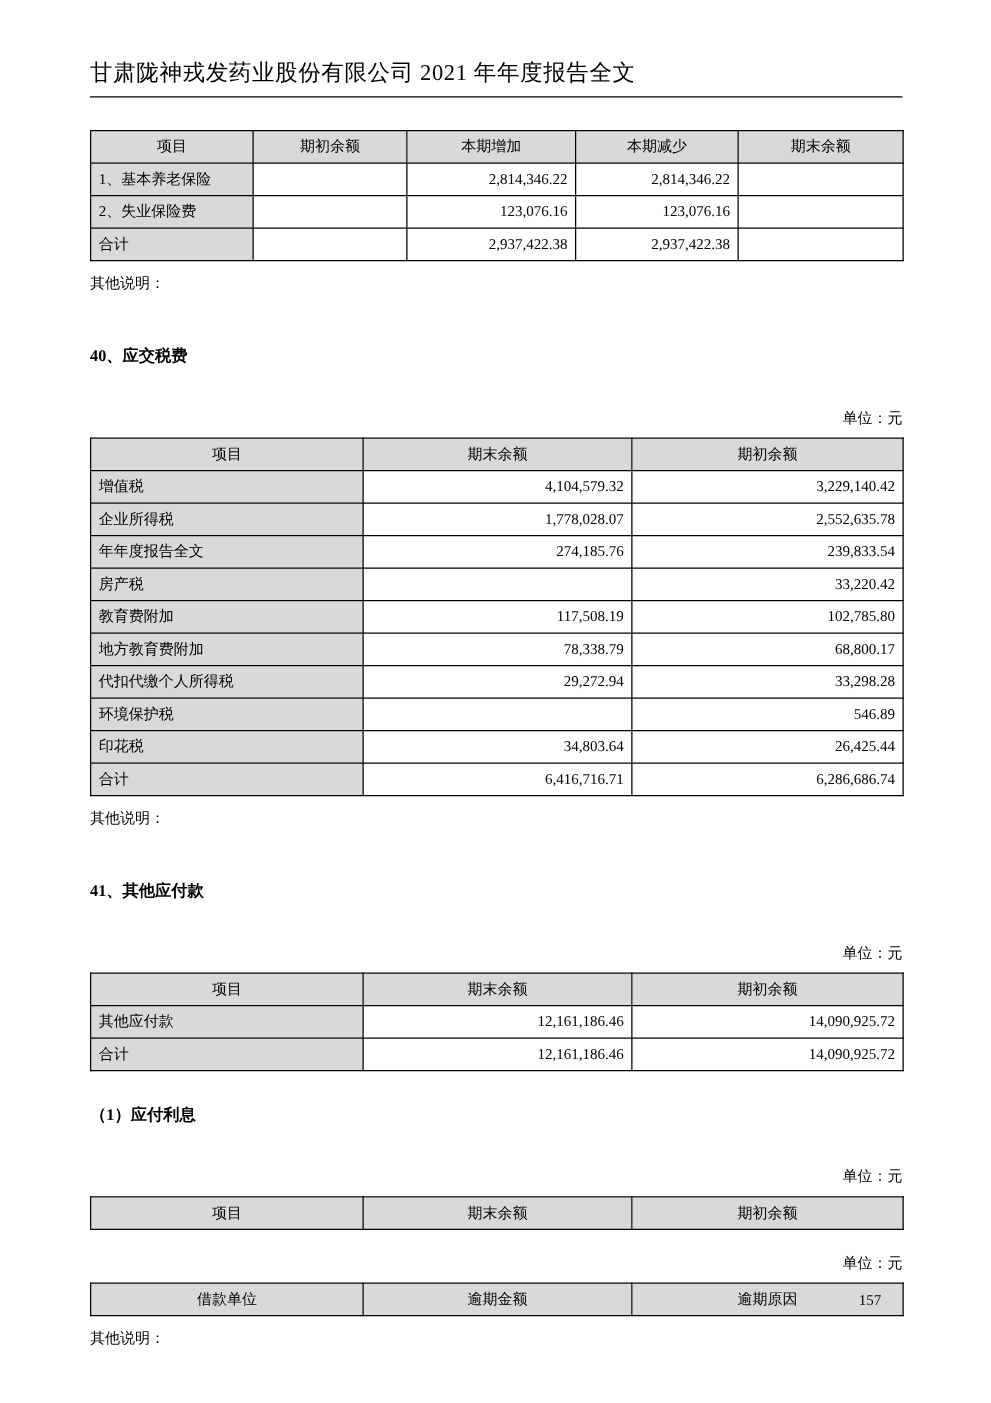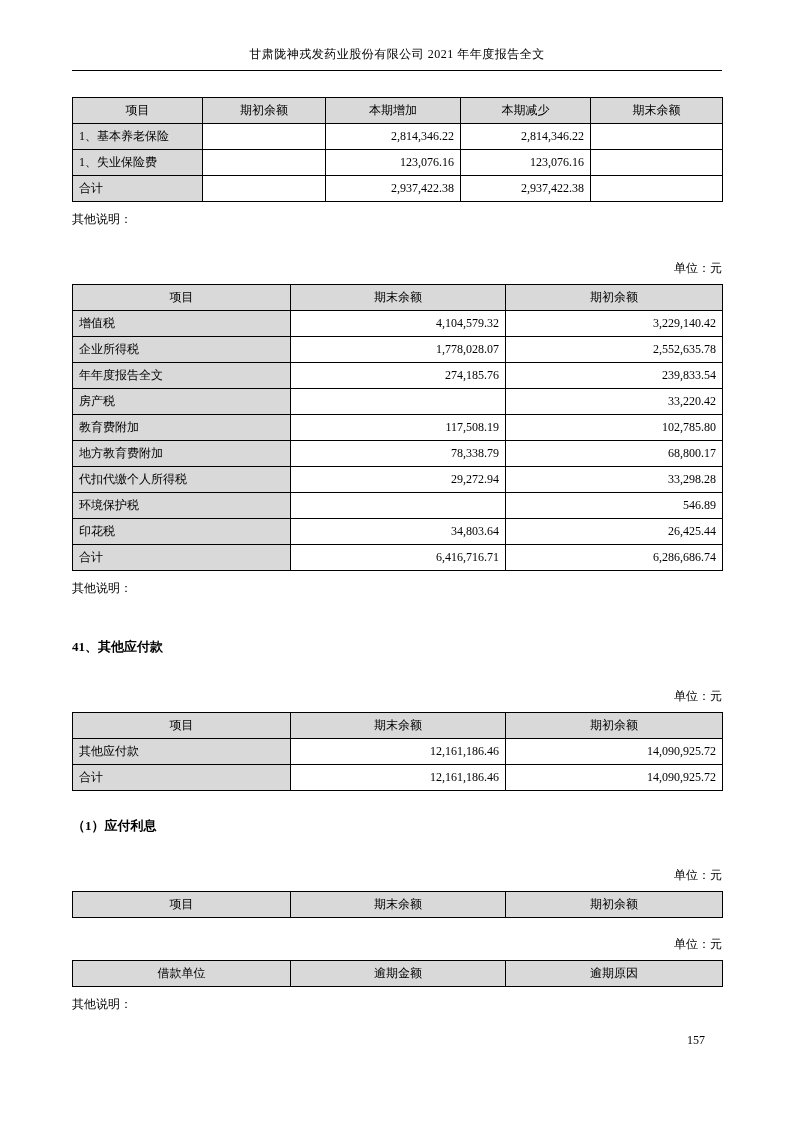--- a/index.html
+++ b/index.html
@@ -4,21 +4,21 @@
 <style>
   * { margin:0; padding:0; box-sizing:border-box; }
   html,body { background:#ffffff; }
   body {
     width:793px; height:1122px;
     font-family:"Liberation Serif","DejaVu Serif",serif;
     color:#000; position:relative; overflow:hidden;
   }
   .page { padding:46px 71px 0 72px; }
   .doc-header {
-    text-align:center; font-size:12px; letter-spacing:0.5px;
+    text-align:left; font-size:18px; letter-spacing:0.5px;
     padding-bottom:7px; border-bottom:1px solid #000;
   }
   table {
     border-collapse:collapse; width:100%; table-layout:fixed;
     font-size:12px;
   }
   th, td { border:1px solid #000; padding:4px 6px; height:26px; overflow:hidden; white-space:nowrap; }
   th { background:#d9d9d9; font-weight:normal; text-align:center; }
   td.lbl { background:#d9d9d9; text-align:left;font-family:Liberation Serif, serif; }
   td.num { text-align:right; }
@@ -54,37 +54,38 @@
       <th>期末余额</th>
     </tr>
     <tr>
       <td class="lbl">1、基本养老保险</td>
       <td class="num"></td>
       <td class="num">2,814,346.22</td>
       <td class="num">2,814,346.22</td>
       <td class="num"></td>
     </tr>
     <tr>
-      <td class="lbl">1、失业保险费</td>
+      <td class="lbl">2、失业保险费</td>
       <td class="num"></td>
       <td class="num">123,076.16</td>
       <td class="num">123,076.16</td>
       <td class="num"></td>
     </tr>
     <tr>
       <td class="lbl">合计</td>
       <td class="num"></td>
       <td class="num">2,937,422.38</td>
       <td class="num">2,937,422.38</td>
       <td class="num"></td>
     </tr>
   </tbody>
     </table>
   <div class="note">其他说明：</div>
 
+  <div class="section-title">40、应交税费</div>
   <div class="unit">单位：元</div>
 
   <table>
     <colgroup>
         <col style="width:218px">
         <col style="width:215px">
         <col style="width:217px">
       </colgroup>
     <tbody>
         <tr>

